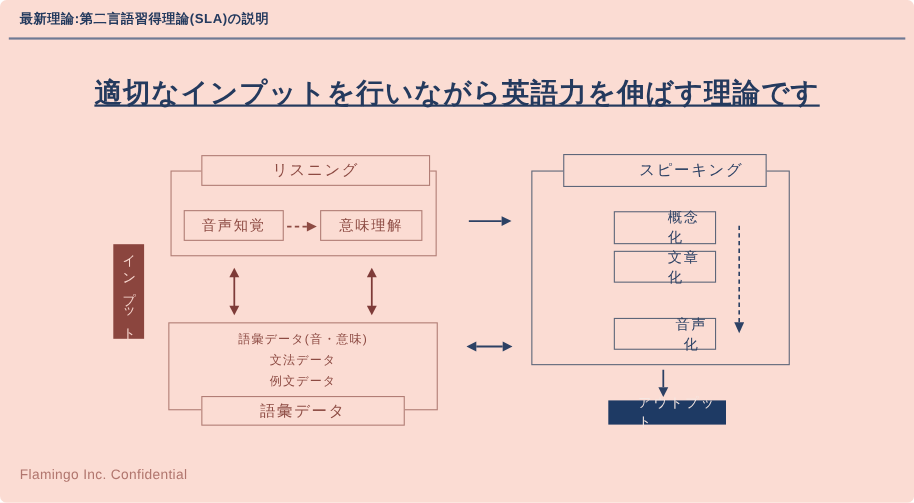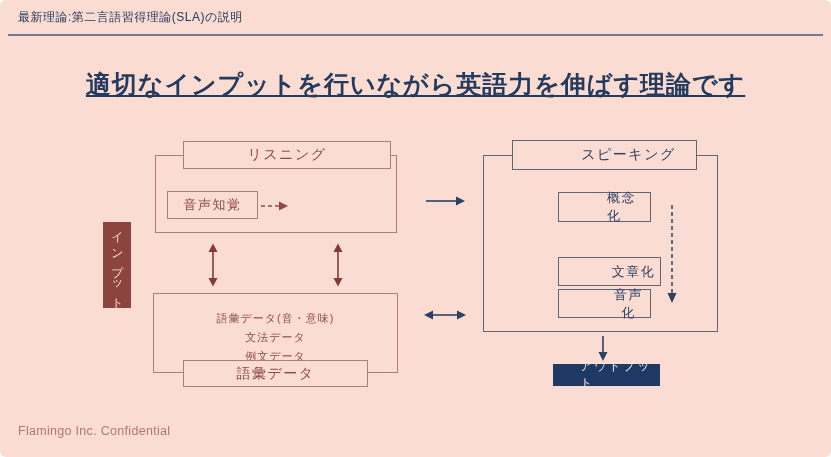--- a/index.html
+++ b/index.html
@@ -13,21 +13,21 @@
     background: #fbdcd3;
     overflow: hidden;
     border-radius: 6px;
   }
 
   
   .header-title {
     position: absolute;
     left: 18px; top: 9px;
     font-size: 12px;
-    font-weight: normal;
+    font-weight: bold;
     color: #243a5e;
     letter-spacing: 0.5px;
   }
   .header-rule {
     position: absolute;
     left: 8px; top: 34px;
     width: 815px; height: 2px;
     background: #6f7a94;
   }
 
@@ -66,21 +66,21 @@
 
   .listening-box { left: 183px; top: 141px; width: 208px; height: 28px; font-size: 14px; }
   .speech-perception-box { left: 167px; top: 191px; width: 91px; height: 28px; font-size: 13px; text-align: center; }
   .meaning-comprehension-box { left: 291px; top: 191px; width: 93px; height: 28px; font-size: 13px; }
   .database-box { left: 183px; top: 360px; width: 185px; height: 27px; font-size: 14px; }
 
   .upper-container { left: 155px; top: 155px; width: 242px; height: 78px; }
   .lower-container {
     left: 153px; top: 293px; width: 245px; height: 80px;
     display: flex; flex-direction: column; align-items: center;
-    padding-top: 9px; gap: 6px; justify-content: center;
+    padding-top: 9px; gap: 6px;
   }
   .db-line { font-size: 11px; color: #8d4b43; letter-spacing: 1px; line-height: 13px; }
 
   .input-tag {
     position: absolute;
     left: 103px; top: 222px;
     width: 28px; height: 86px;
     background: #8b453e;
     color: #f8d8d0;
     display: flex;
@@ -88,21 +88,21 @@
     justify-content: center;
     writing-mode: vertical-rl;
     text-orientation: upright;
     font-size: 12px;
     letter-spacing: 3px;
   }
 
   .speaking-container { left: 483px; top: 155px; width: 235px; height: 177px; }
   .speaking-box { left: 512px; top: 140px; width: 185px; height: 30px; font-size: 14px; }
   .conceptualization-box { left: 558px; top: 192px; width: 93px; height: 30px; font-size: 13px; }
-  .formulation-box { left: 558px; top: 257px; width: 103px; height: 29px; font-size: 13px; }
+  .formulation-box { left: 558px; top: 228px; width: 93px; height: 29px; font-size: 13px; }
   .articulation-box { left: 558px; top: 289px; width: 93px; height: 29px; font-size: 13px; text-align: center; }
 
   .output-box {
     position: absolute;
     left: 553px; top: 364px;
     width: 107px; height: 22px;
     background: #1e3a64;
     color: #f6e7e2;
     display: flex;
     align-items: center;
@@ -131,20 +131,21 @@
   <div class="header-rule"></div>
 
   <div class="main-title">適切なインプットを行いながら英語力を伸ばす理論です</div>
 
   <div class="outline maroon upper-container"></div>
 
   <div class="label-box maroon listening-box">リスニング</div>
 
   <div class="label-box maroon speech-perception-box">音声知覚</div>
 
+  <div class="label-box maroon meaning-comprehension-box">意味理解</div>
 
   <svg class="arrow-svg" style="left:260px; top:200px;" width="30" height="12">
     <line x1="1" y1="6" x2="19" y2="6" stroke="#8d4b43" stroke-width="1.6" stroke-dasharray="4 3"></line>
     <polygon points="19,1.5 28,6 19,10.5" fill="#8d4b43"></polygon>
   </svg>
 
   <div class="input-tag">インプット</div>
 
   <svg class="arrow-svg" style="left:206px; top:243px;" width="14" height="44">
     <line x1="7" y1="8" x2="7" y2="36" stroke="#7e3b38" stroke-width="1.6"></line>

